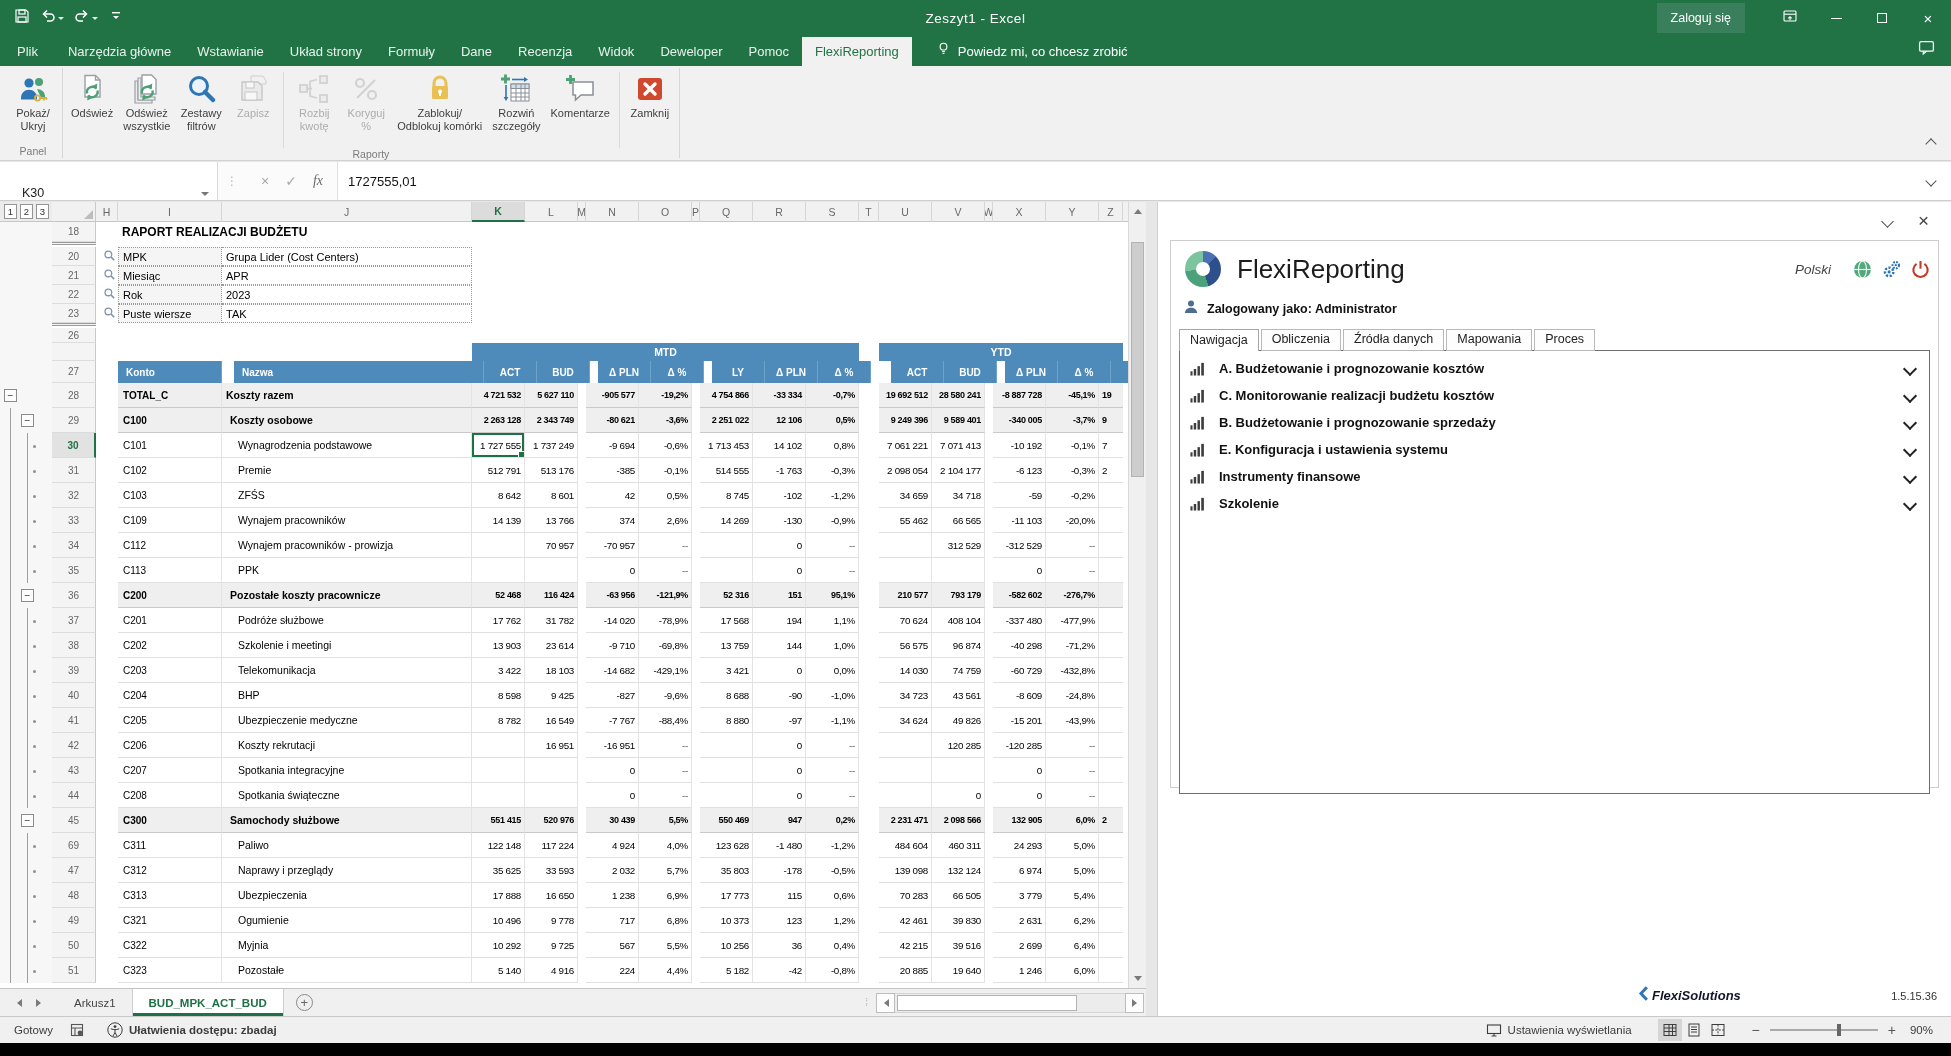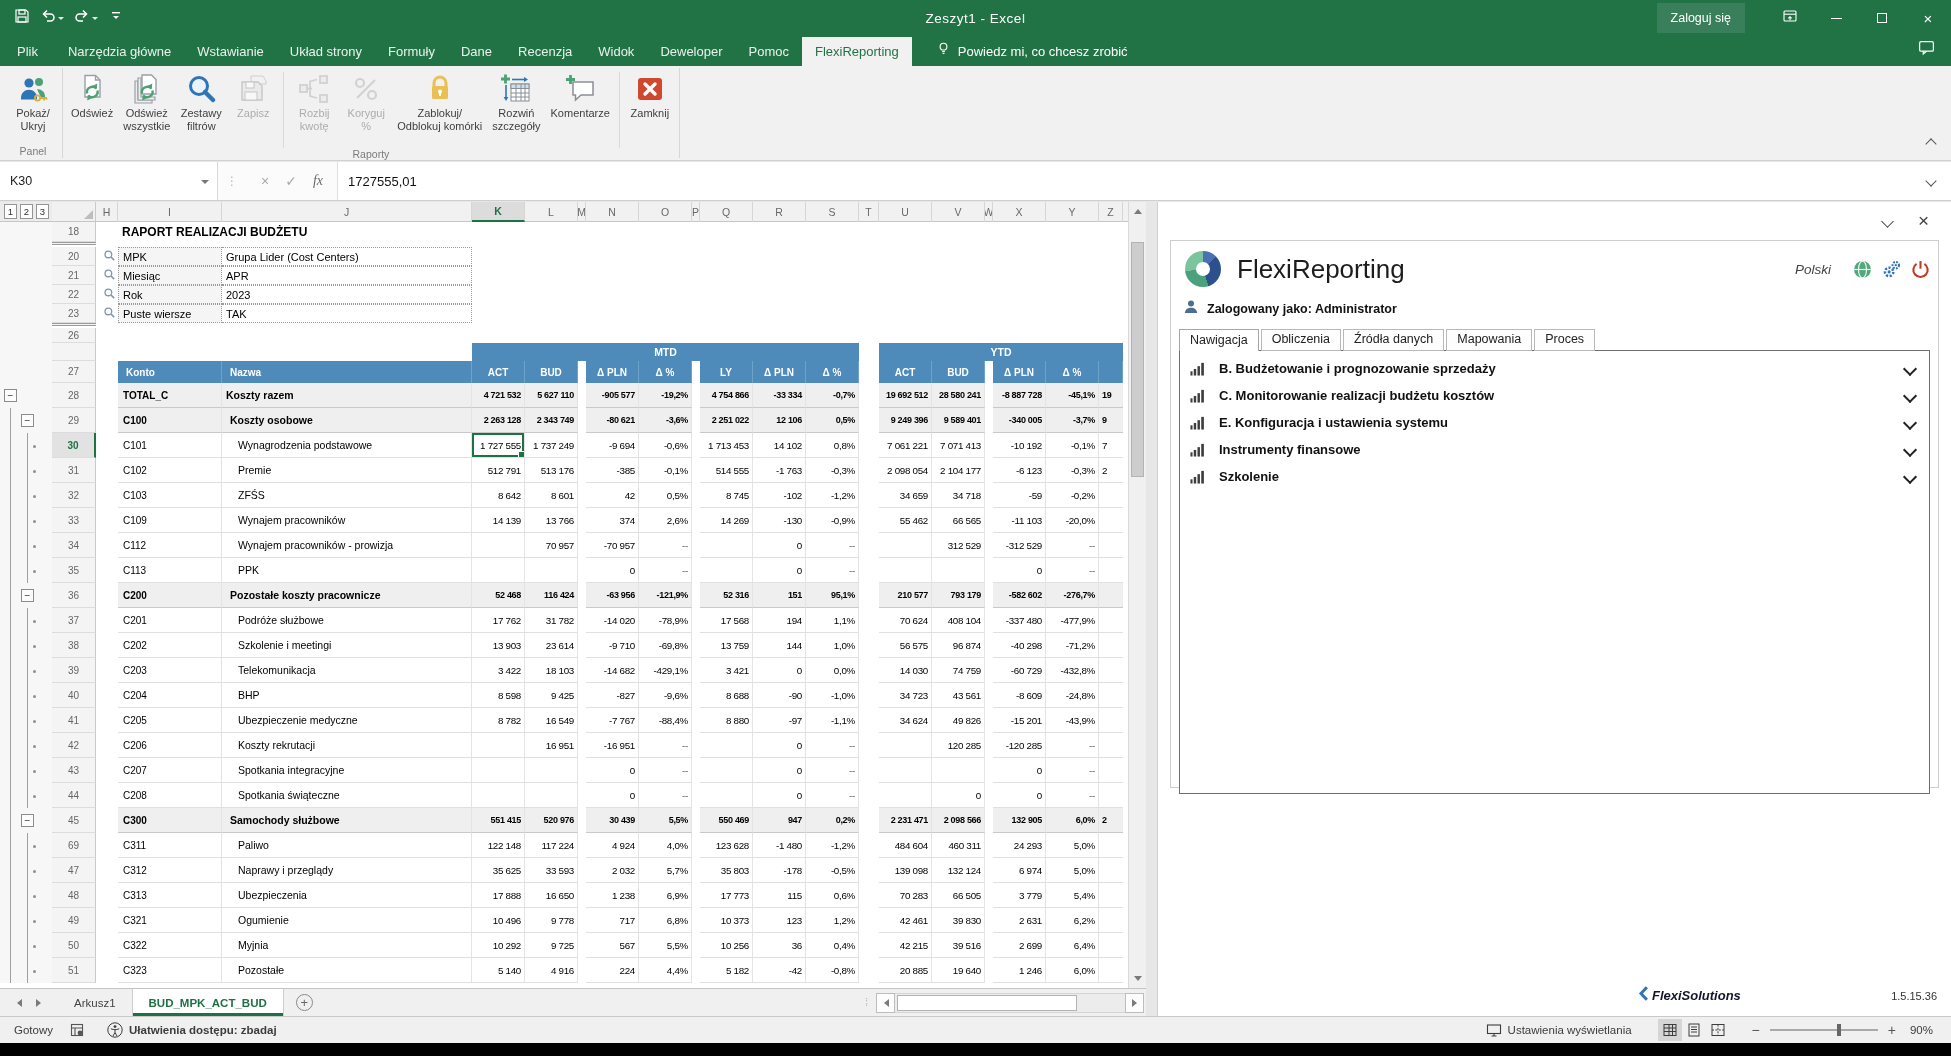--- a/index.html
+++ b/index.html
@@ -41,21 +41,21 @@
   .rlabel{font-size:11px;line-height:12.5px;color:#3f3f3f;text-align:center;white-space:pre-line;margin-top:1px;}
   .rbtn.disabled .rlabel{color:#adadad;}
   .rbtn.disabled svg{opacity:.5;filter:grayscale(1);}
   .rsep{width:1px;background:#dadada;height:76px;margin:4px 4px 0;}
   .rgroupsep{width:1px;background:#d7d7d7;height:90px;margin-top:2px;}
   .ribbon-collapse{position:absolute;right:16px;bottom:8px;}
   .chev{display:inline-block;width:8px;height:8px;border-right:1.6px solid #555;border-bottom:1.6px solid #555;transform:rotate(45deg);}
   .chev.up{transform:rotate(-135deg);}
   
   .fbar{position:absolute;left:0;top:162px;width:100%;height:39px;background:#fbfbfb;border-bottom:1px solid #cfcfcf;display:flex;align-items:stretch;}
-  .namebox{width:218px;background:#fff;border-right:1px solid #d8d8d8;display:flex;align-items:center;padding-left:10px;font-size:12.5px;color:#222;}
+  .namebox{width:218px;background:#fff;border-right:1px solid #d8d8d8;display:flex;align-items:flex-end;padding-left:22px;font-size:12.5px;color:#222;}
   .nb-caret{margin-left:auto;margin-right:8px;width:0;height:0;border:4px solid transparent;border-top-color:#777;margin-top:6px;}
   .fdots{color:#b9b9b9;display:flex;align-items:center;padding:0 8px;font-size:12px;letter-spacing:1px;}
   .fbtns{display:flex;align-items:center;gap:16px;padding:0 14px;border-right:1px solid #e0e0e0;}
   .fx-cancel{color:#a9a9a9;font-size:14px;}
   .fx-enter{color:#a9a9a9;font-size:14px;}
   .fx-fn{color:#6b6b6b;font-size:14px;font-style:italic;font-family:"Liberation Serif",serif;}
   .fvalue{flex:1;background:#fff;display:flex;align-items:center;padding-left:10px;font-size:13px;color:#111;}
   .fbar-exp{display:flex;align-items:center;padding:0 16px;background:#fff;}
   
   .gridzone{position:absolute;left:0;top:202px;width:1146px;height:786px;background:#fff;}
@@ -526,21 +526,21 @@
           <div class="gcell " style="width: 376px;"></div>
           <div class="gcell band" style="width: 387px;">MTD</div>
           <div class="gcell gap" style="width: 20px;"></div>
           <div class="gcell band" style="width: 244px;">YTD</div>
         </div>
         <div class="grow" style="height: 22px;">
           <div class="rail"></div>
           <div class="rnum">27</div>
           <div class="gcell " style="width: 22px;"></div>
           <div class="gcell th left" style="width: 104px;">Konto</div>
-          <div class="gcell th left" style="width: 250px;">Nazwa</div>
+          <div class="gcell th left" style="width: 250px; margin-left: 12px;">Nazwa</div>
           <div class="gcell th" style="width: 53px;">ACT</div>
           <div class="gcell th" style="width: 53px;">BUD</div>
           <div class="gcell gap" style="width: 8px;"></div>
           <div class="gcell th" style="width: 53px;">Δ PLN</div>
           <div class="gcell th" style="width: 53px;">Δ %</div>
           <div class="gcell gap" style="width: 8px;"></div>
           <div class="gcell th" style="width: 53px;">LY</div>
           <div class="gcell th" style="width: 53px;">Δ PLN</div>
           <div class="gcell th" style="width: 53px;">Δ %</div>
           <div class="gcell gap" style="width: 20px;"></div>
@@ -1348,33 +1348,45 @@
       <div class="pane-list" id="pane-list">
           <div class="navitem">
             <span class="ic">
               <svg viewBox="0 0 16 16" fill="#3d3d3d">
                 <rect x="0.5" y="11" width="2.2" height="4.5"></rect>
                 <rect x="4" y="8.5" width="2.6" height="7"></rect>
                 <rect x="8" y="5.5" width="2.6" height="10"></rect>
                 <rect x="12" y="2" width="2.8" height="13.5"></rect>
               </svg>
             </span>
-            <div class="navlabel">B. Budżetowanie i prognozowanie sprzedaży</div>
+            <div class="navlabel">A. Budżetowanie i prognozowanie kosztów</div>
             <i class="chev"></i>
           </div>
           <div class="navitem">
             <span class="ic">
               <svg viewBox="0 0 16 16" fill="#3d3d3d">
                 <rect x="0.5" y="11" width="2.2" height="4.5"></rect>
                 <rect x="4" y="8.5" width="2.6" height="7"></rect>
                 <rect x="8" y="5.5" width="2.6" height="10"></rect>
                 <rect x="12" y="2" width="2.8" height="13.5"></rect>
               </svg>
             </span>
             <div class="navlabel">C. Monitorowanie realizacji budżetu kosztów</div>
+            <i class="chev"></i>
+          </div>
+          <div class="navitem">
+            <span class="ic">
+              <svg viewBox="0 0 16 16" fill="#3d3d3d">
+                <rect x="0.5" y="11" width="2.2" height="4.5"></rect>
+                <rect x="4" y="8.5" width="2.6" height="7"></rect>
+                <rect x="8" y="5.5" width="2.6" height="10"></rect>
+                <rect x="12" y="2" width="2.8" height="13.5"></rect>
+              </svg>
+            </span>
+            <div class="navlabel">B. Budżetowanie i prognozowanie sprzedaży</div>
             <i class="chev"></i>
           </div>
           <div class="navitem">
             <span class="ic">
               <svg viewBox="0 0 16 16" fill="#3d3d3d">
                 <rect x="0.5" y="11" width="2.2" height="4.5"></rect>
                 <rect x="4" y="8.5" width="2.6" height="7"></rect>
                 <rect x="8" y="5.5" width="2.6" height="10"></rect>
                 <rect x="12" y="2" width="2.8" height="13.5"></rect>
               </svg>

